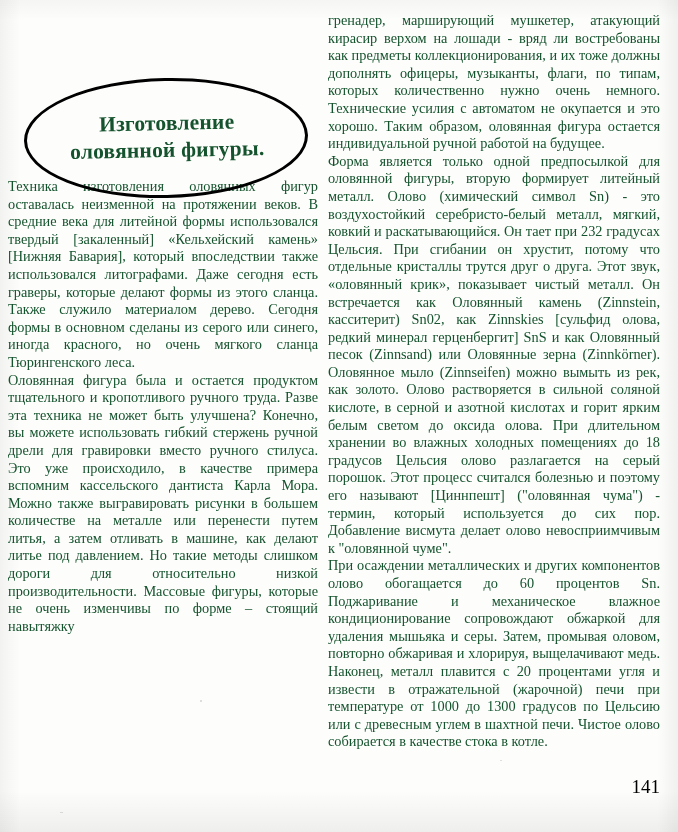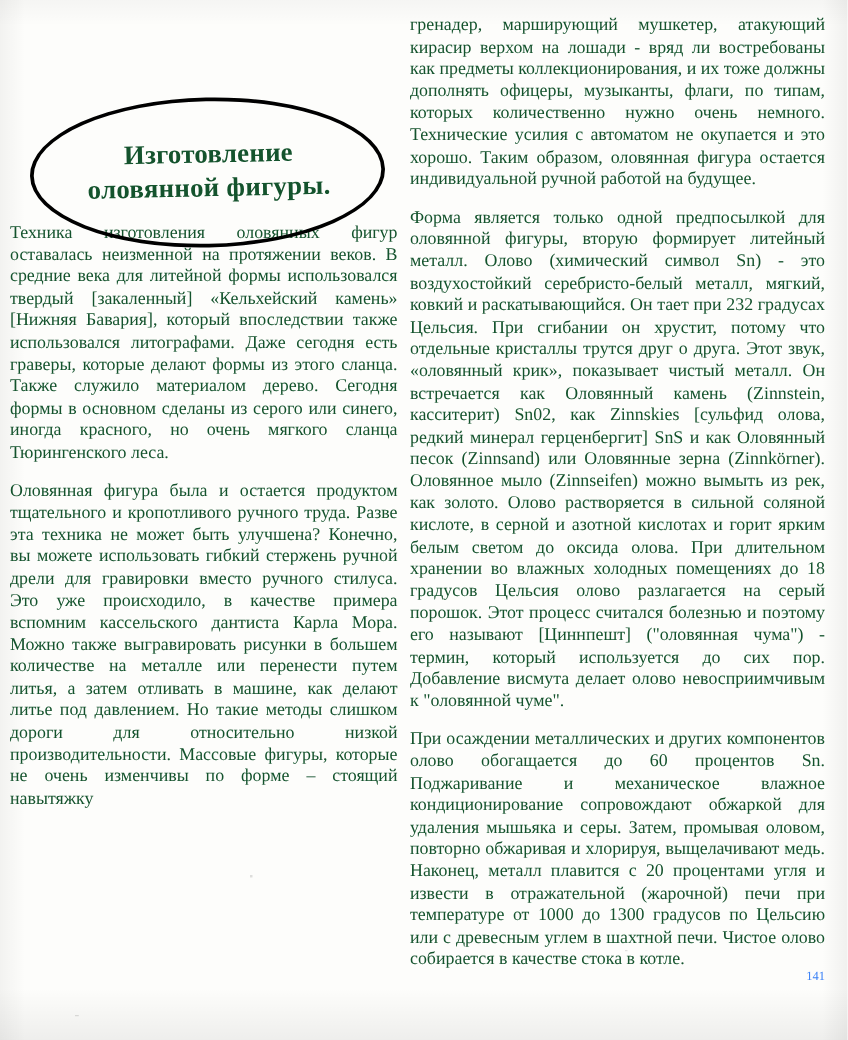--- a/index.html
+++ b/index.html
@@ -83,36 +83,36 @@
     transform: rotate(-1.2deg);
   }
 
   .para {
     margin: 0;
     text-align: justify;
     text-justify: inter-word;
     hyphens: manual;
   }
   .para + .para {
-    margin-top: 13px;
+    margin-top: 0px;
   }
   .col-left .para {
     text-align: justify;
   }
   .col-right .para {
     text-align: justify;
   }
 
   .page-number {
     position: absolute;
     right: 18px;
     top: 776px;
-    font-size: 10px;
+    font-size: 19px;
     font-family: "Liberation Serif", serif;
-    color: #3b82f6;
+    color: #000000;
   }
 
   
   .speckle {
     position: absolute;
     pointer-events: none;
     background: rgba(0,0,0,0.12);
   }
 </style>
 </head>

